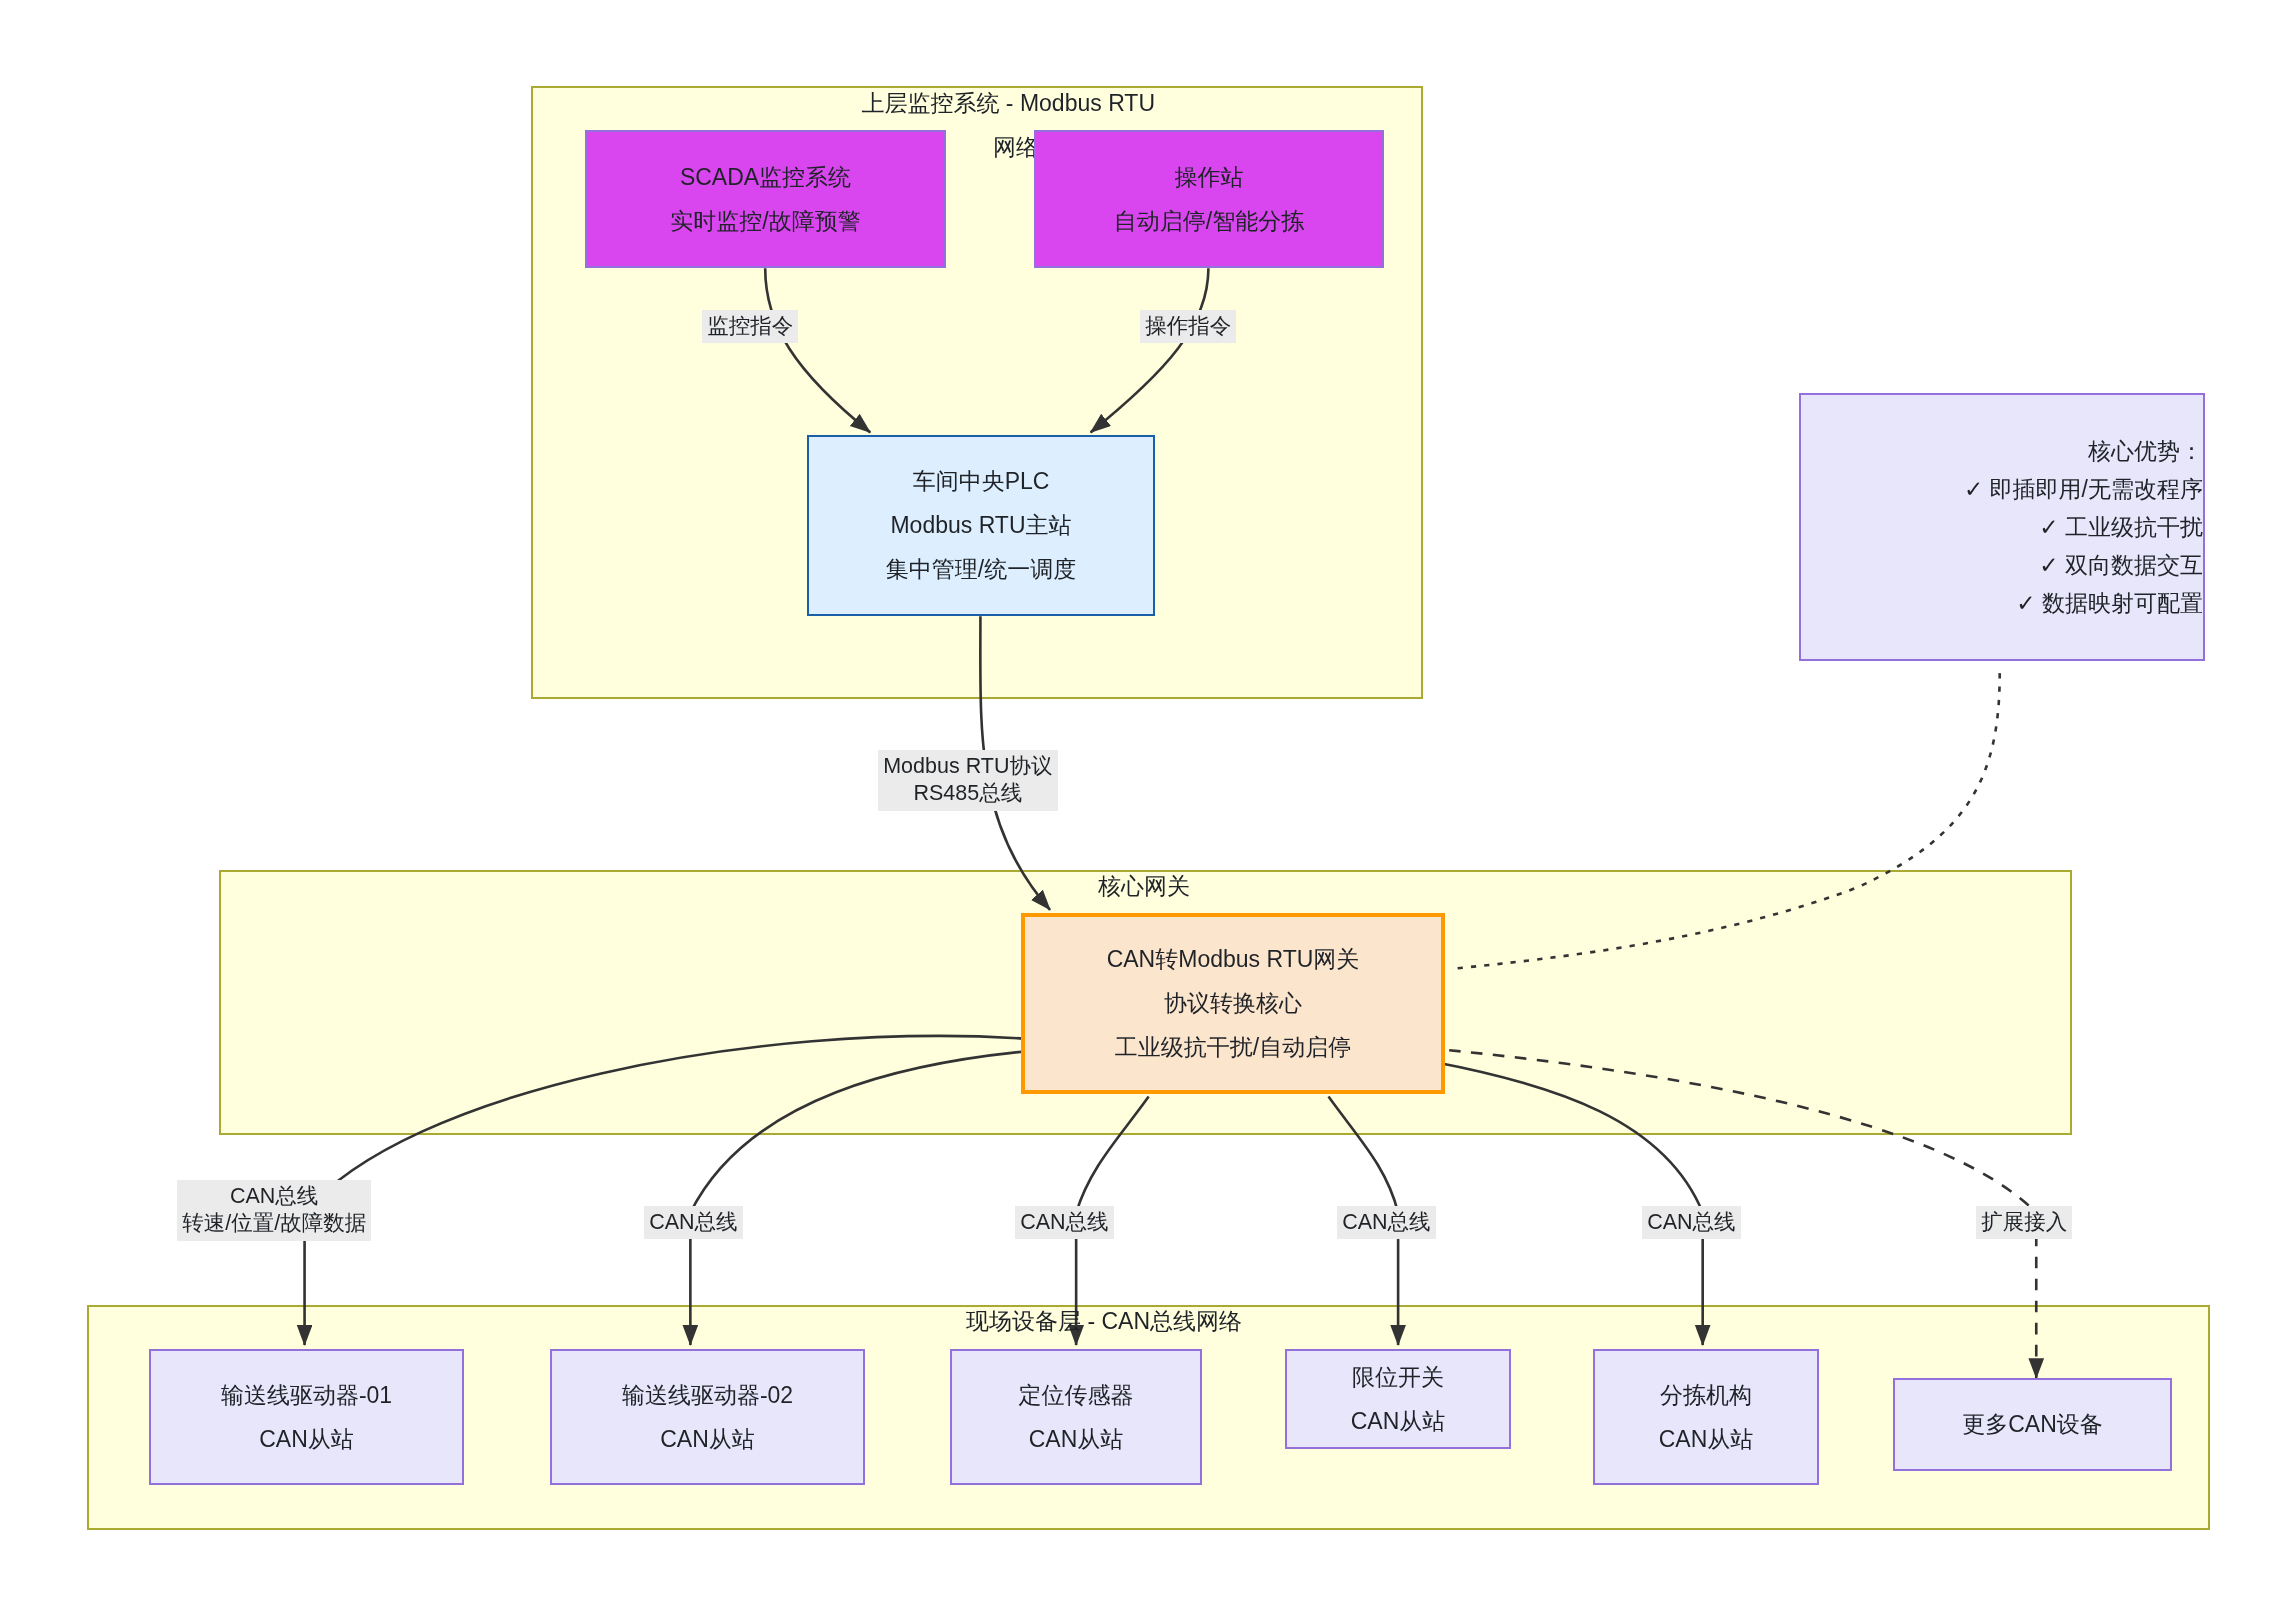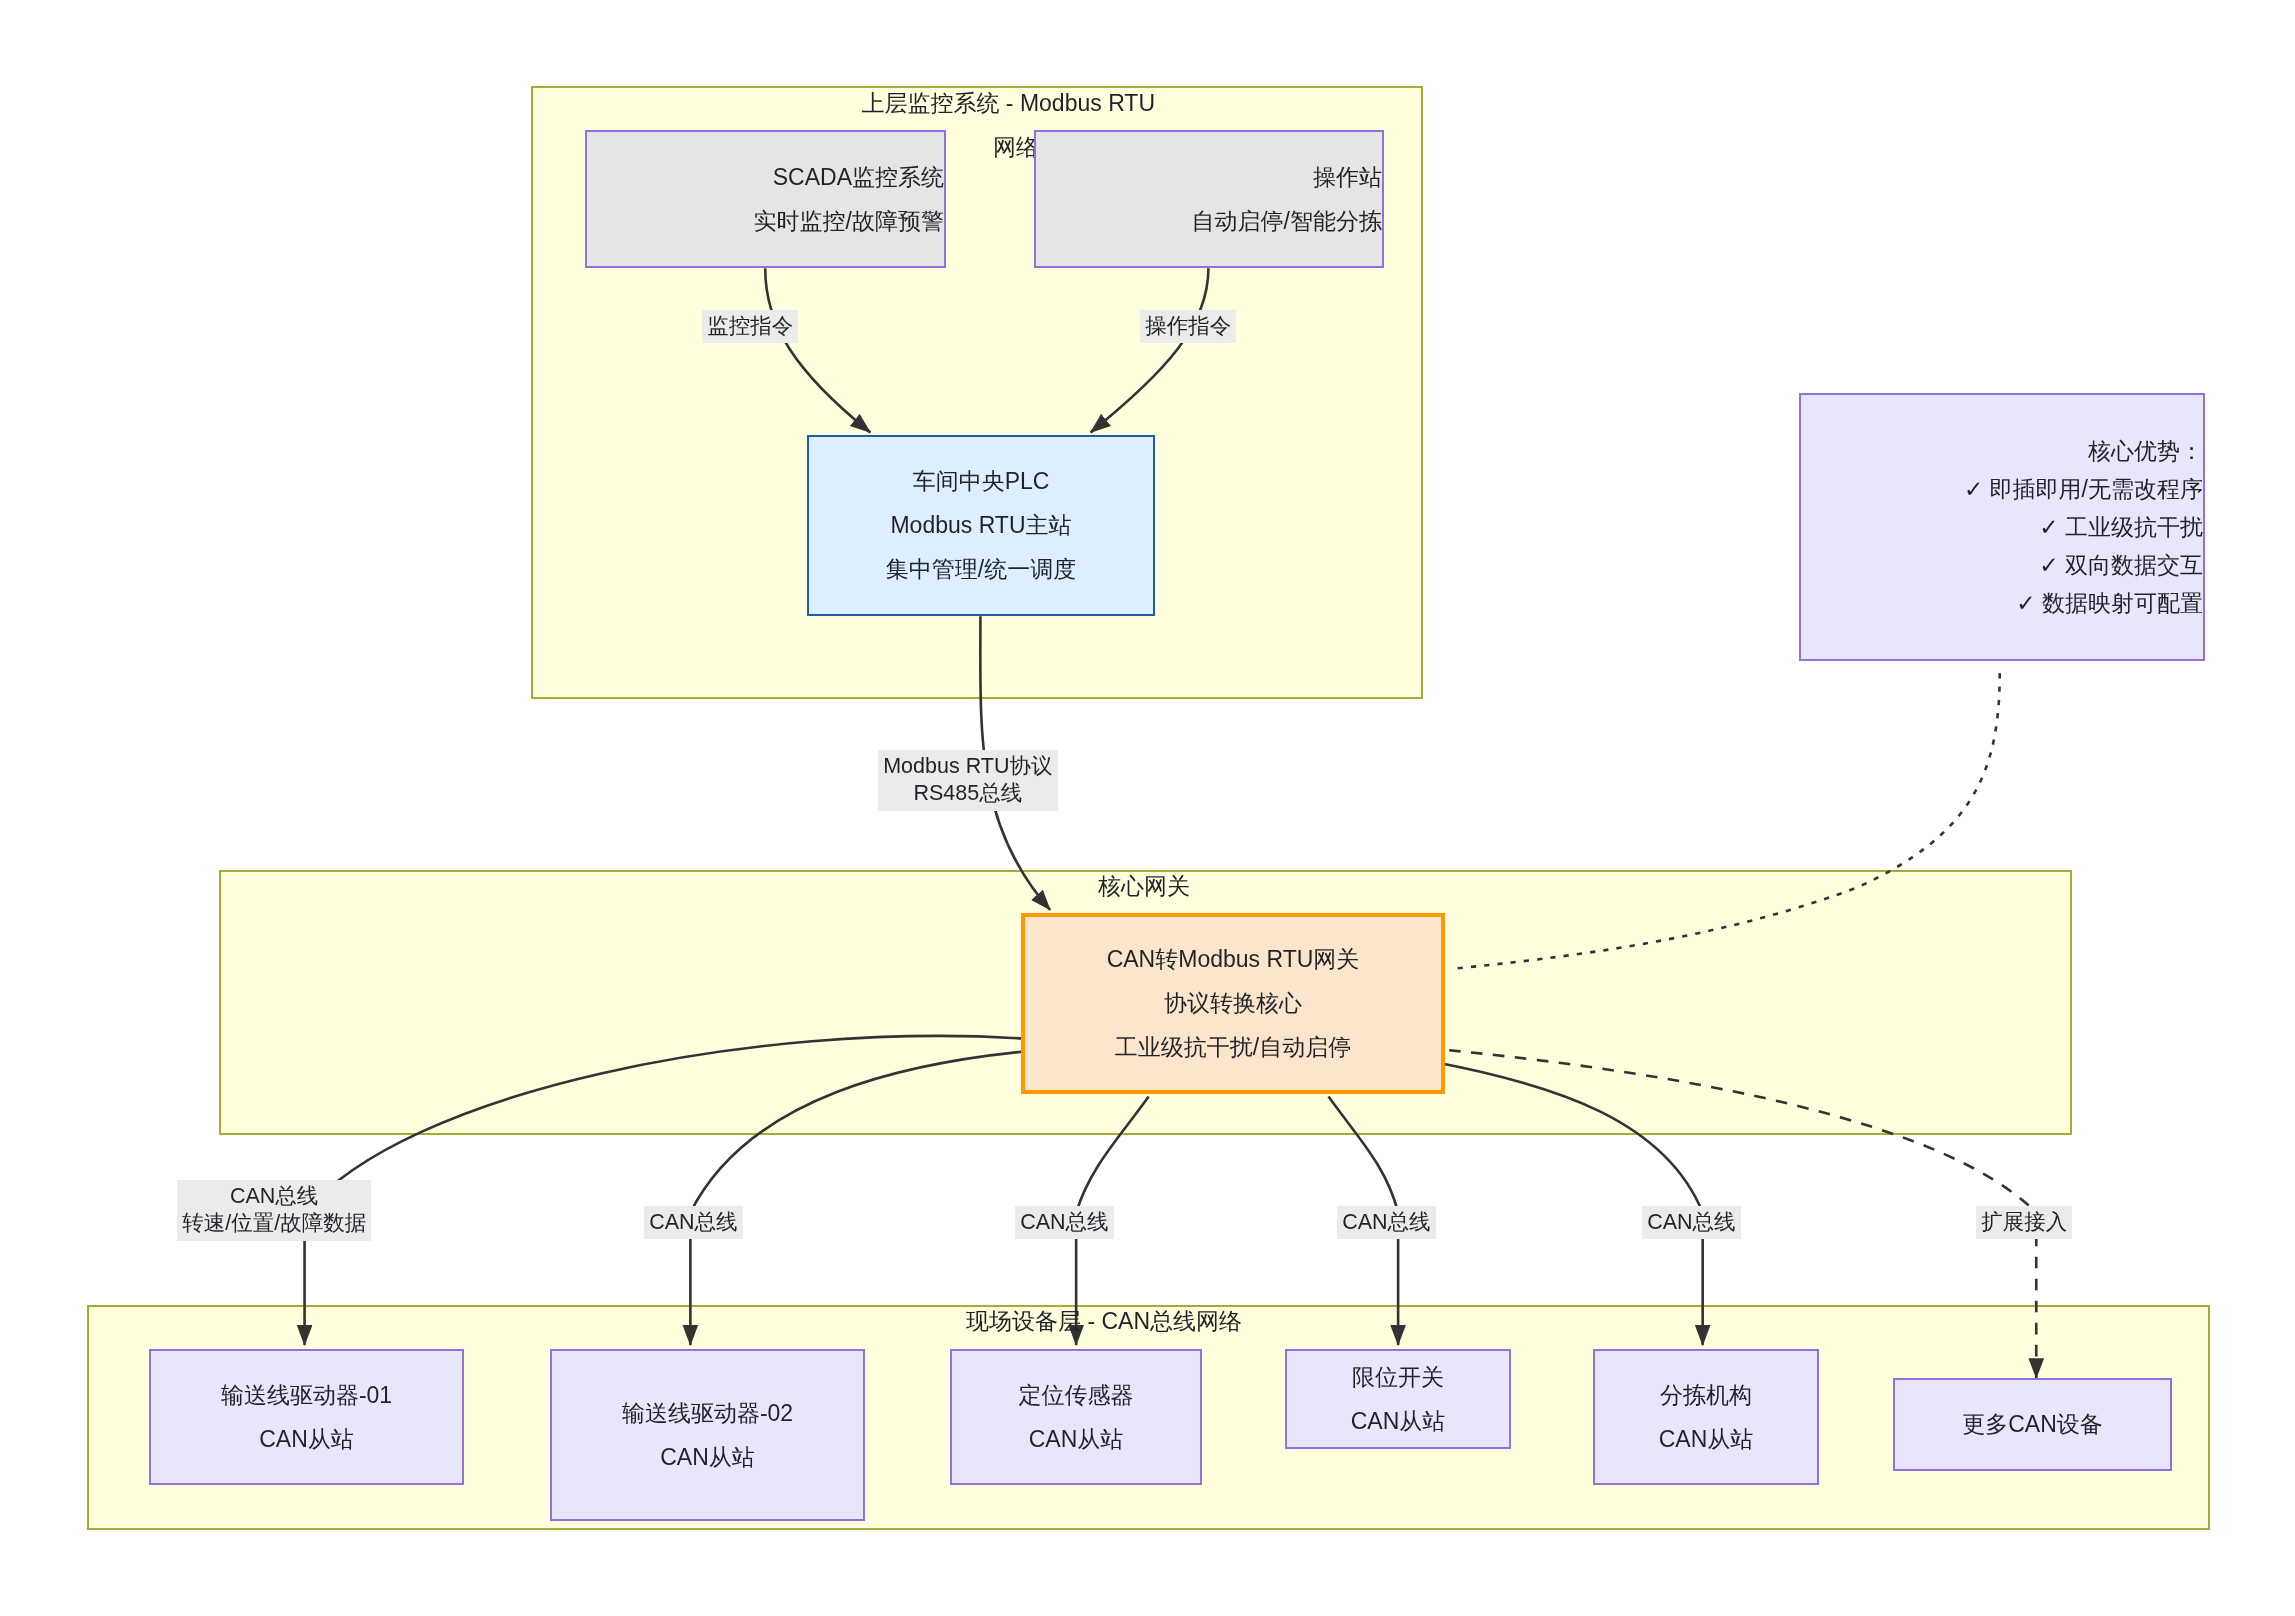--- a/index.html
+++ b/index.html
@@ -10,21 +10,21 @@
   
   .cluster{position:absolute;background:#ffffde;border:2.9px solid #aaaa33;box-sizing:border-box;}
   .cluster-title{position:absolute;text-align:right;font-size:23px;line-height:1;color:#1f2328;white-space:nowrap;}
 
   
   .node{position:absolute;box-sizing:border-box;display:flex;flex-direction:column;
         align-items:center;justify-content:center;text-align:center;}
   .node .ln{display:block;white-space:nowrap;font-size:23px;line-height:1.0;}
   .node .ln + .ln{margin-top:21px;}
 
-  .n-blue{background:#e5e5e5;border:2.3px solid #9370db;align-items:flex-end;}
+  .n-blue{background:#d946ef;border:2.3px solid #9370db;}
   .n-plc{background:#ddeeff;border:2.3px solid #1a5fa8;}
   .n-gateway{background:#fce5cd;border:4.1px solid #ff9900;}
   .n-purple{background:#e8e6fb;border:2.3px solid #9370db;}
   .n-adv{background:#e8e6fb;border:2.3px solid #9370db;align-items:center;}
   .n-adv .ln{font-size:23px;line-height:1.0;}
   .n-adv .ln + .ln{margin-top:15px;}
 
   
   .elabel{position:absolute;background:#ebebeb;padding:2.9px 5.2px;font-size:21.5px;line-height:1.28;
           text-align:center;white-space:nowrap;color:#1f2328;box-sizing:border-box;}
@@ -115,21 +115,21 @@
     <span class="ln">✓ 工业级抗干扰</span>
     <span class="ln">✓ 双向数据交互</span>
     <span class="ln">✓ 数据映射可配置</span>
   </div>
 
   <div class="node n-purple" style="left:149px;top:1349px;width:315px;height:136px;">
     <span class="ln">输送线驱动器-01</span>
     <span class="ln">CAN从站</span>
   </div>
 
-  <div class="node n-purple" style="left:550px;top:1349px;width:315px;height:172px;">
+  <div class="node n-purple" style="left:550px;top:1349px;width:315px;height:136px;">
     <span class="ln">输送线驱动器-02</span>
     <span class="ln">CAN从站</span>
   </div>
 
   <div class="node n-purple" style="left:950px;top:1349px;width:252px;height:136px;">
     <span class="ln">定位传感器</span>
     <span class="ln">CAN从站</span>
   </div>
 
   <div class="node n-purple" style="left:1285px;top:1349px;width:226px;height:100px;">

